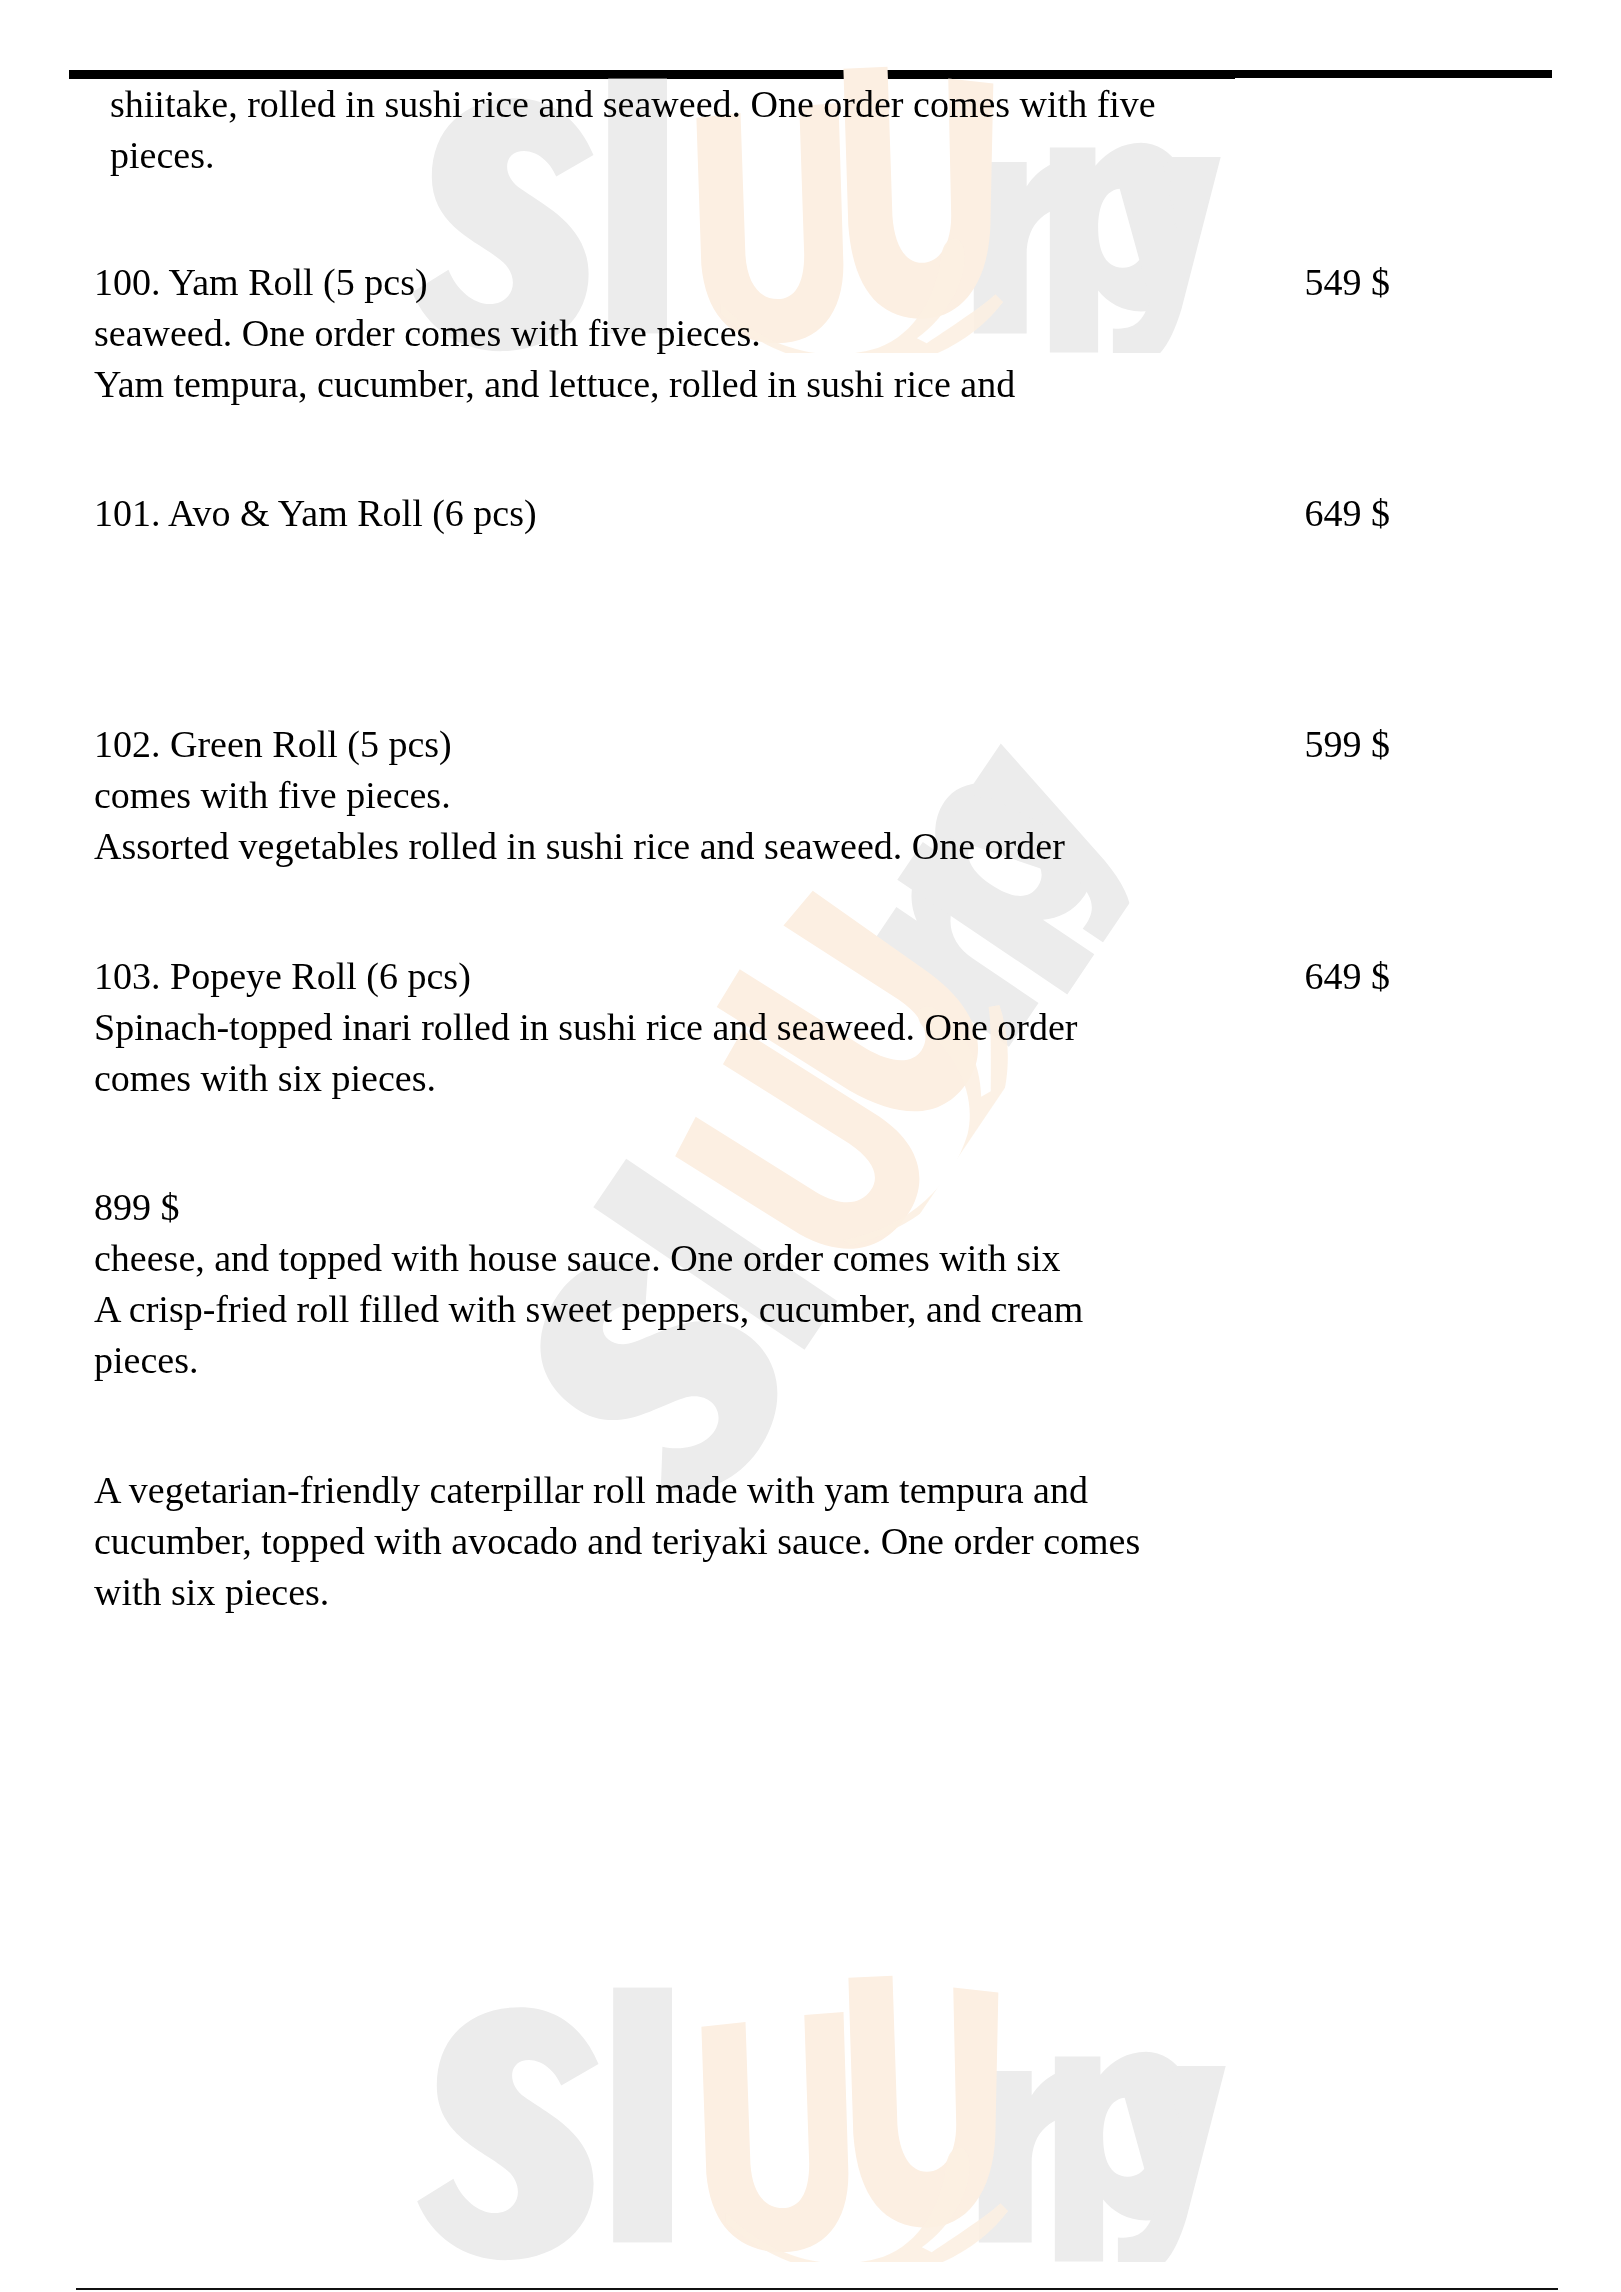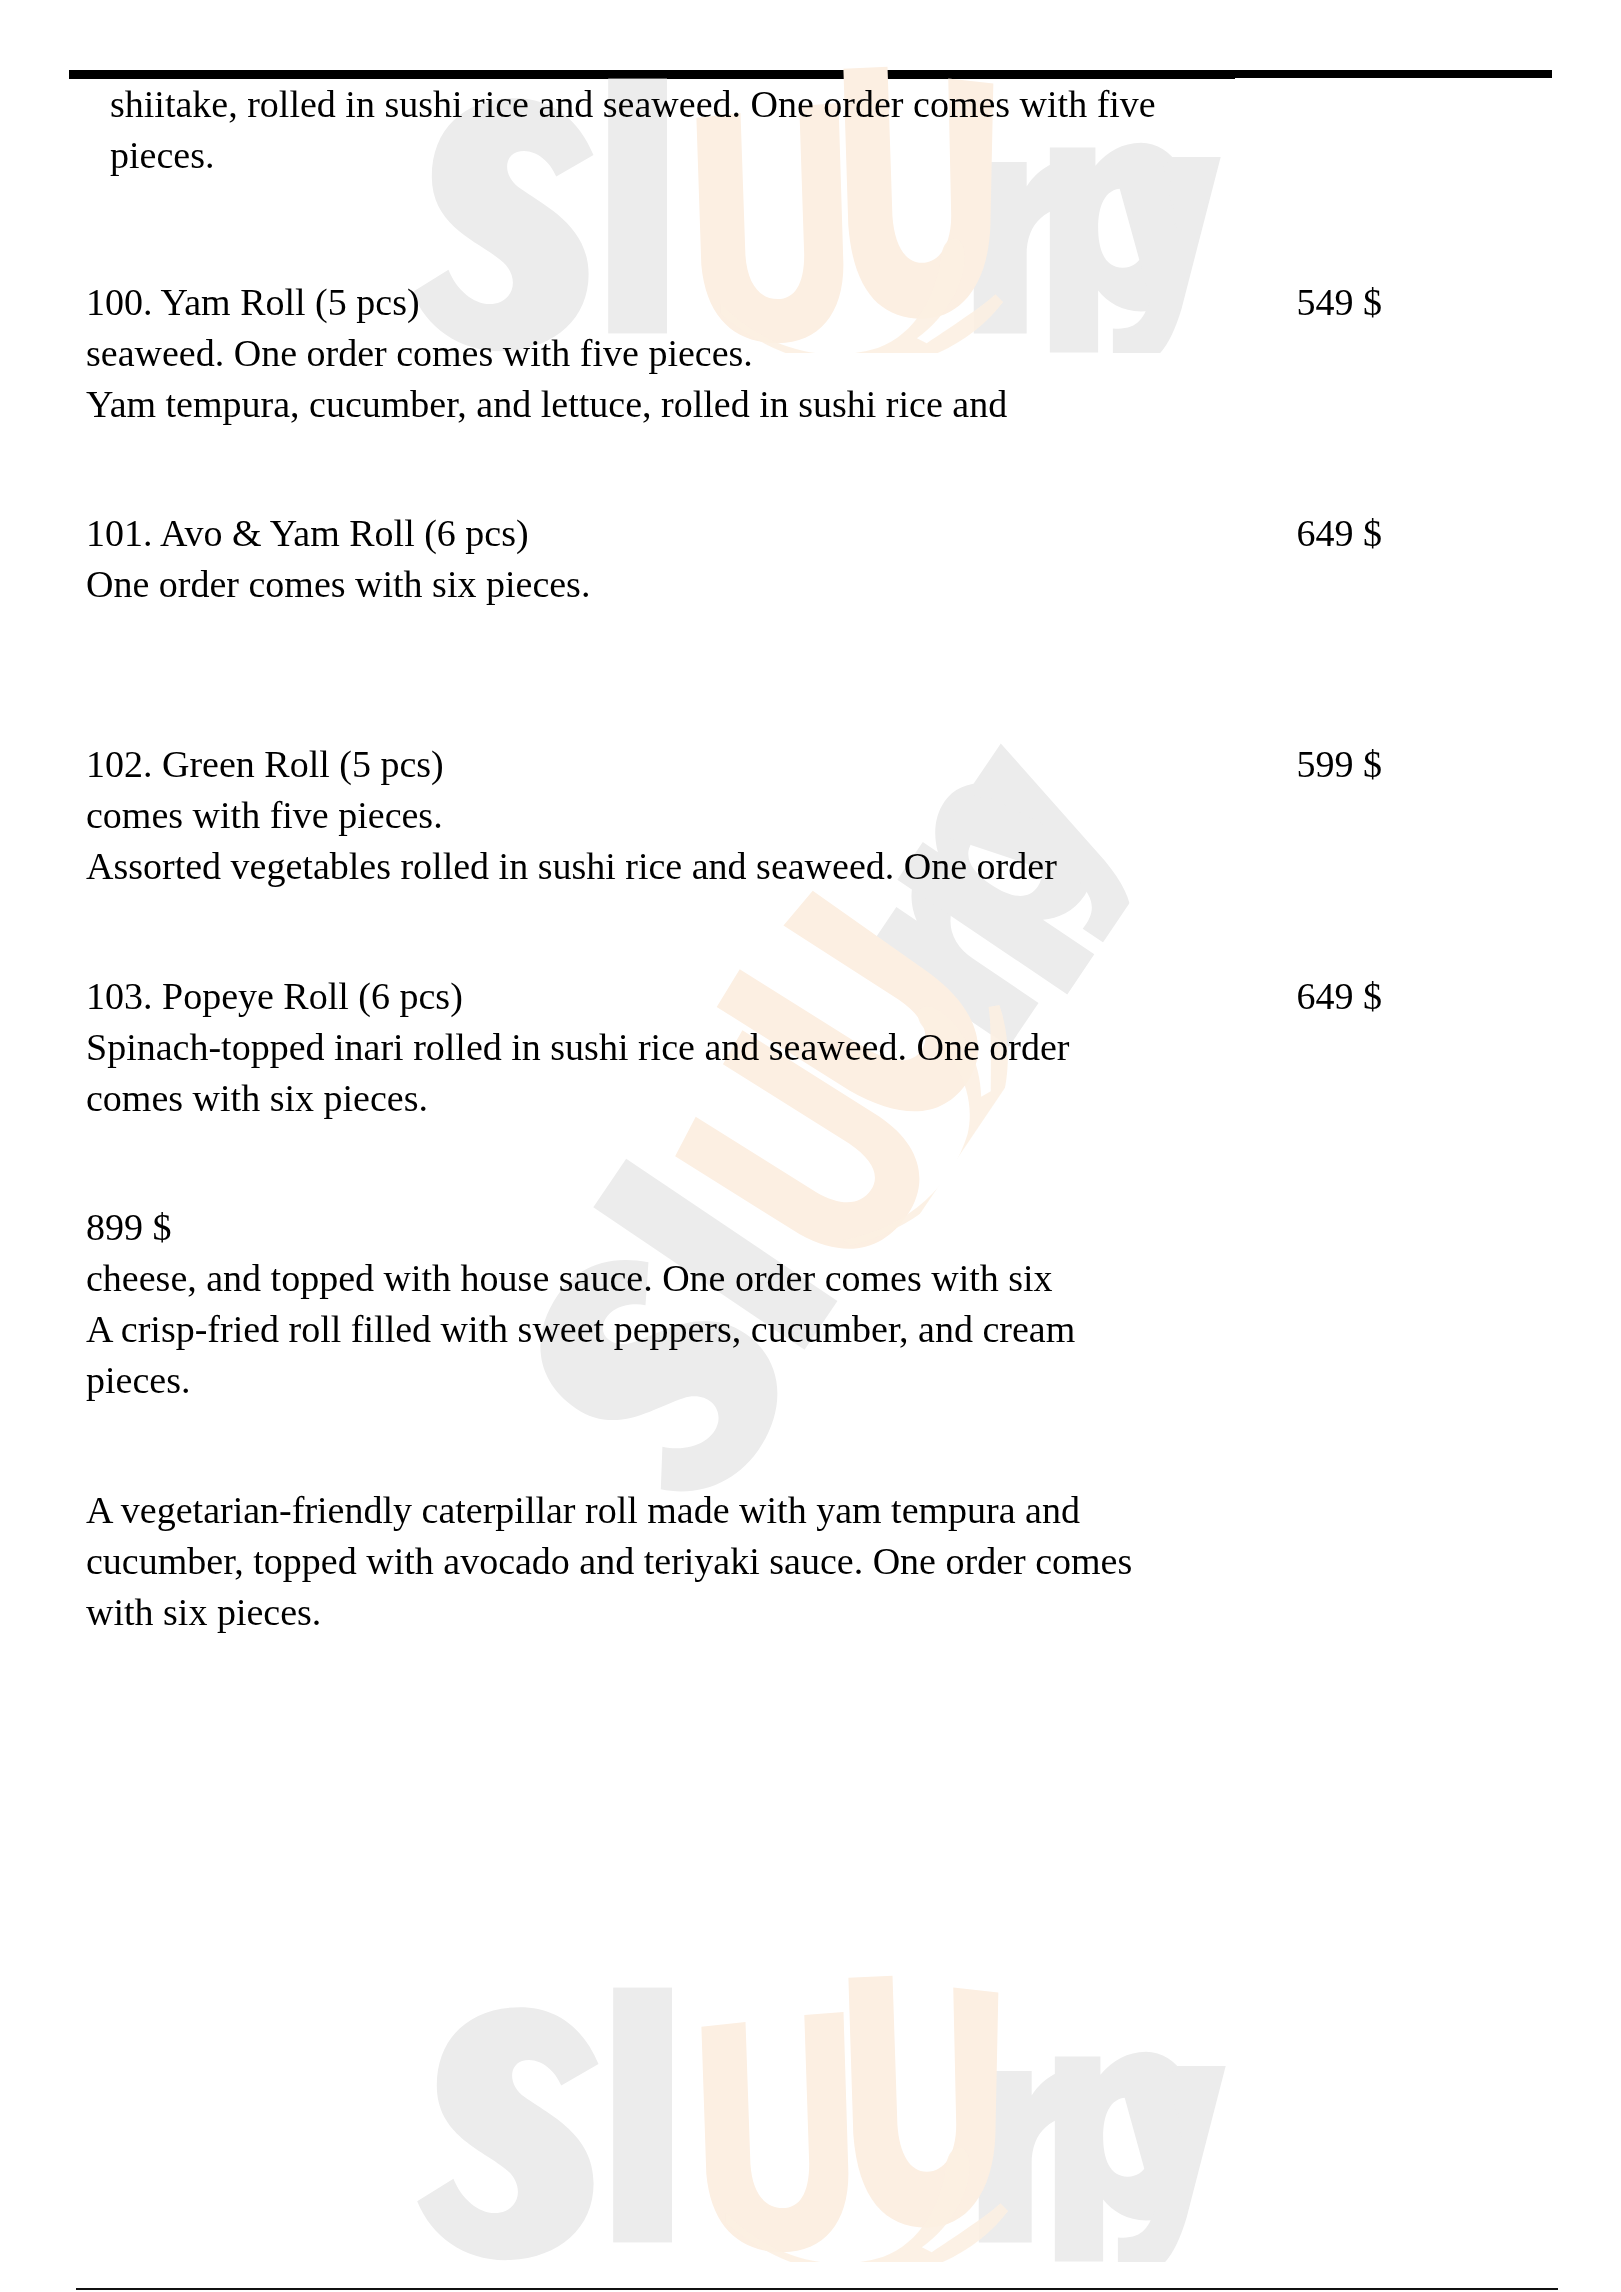--- a/index.html
+++ b/index.html
@@ -11,21 +11,21 @@
 
   .wm { position: absolute; width: 814px; height: 294px; pointer-events: none; z-index: 0; }
   .wm svg { width: 100%; height: 100%; display: block; }
   .wm-top { left: 407px; top: 59px; }
   .wm-mid { left: 407px; top: 961px; transform: rotate(-56deg); transform-origin: 50% 50%; }
   .wm-bot { left: 412px; top: 1968px; }
 
   .content { position: absolute; left: 86px; top: 0; width: 1304px; z-index: 1; }
   .line { font-size: 38px; line-height: 51px; white-space: nowrap; }
   .lead { position: absolute; left: 0; top: 79px; margin-left: 24px; }
-  .item { position: absolute; left: 0; width: 1296px; margin-top: 20px; }
+  .item { position: absolute; left: 8px; width: 1296px; }
   .item-head { display: flex; justify-content: space-between; }
   .price { text-align: center; }
 </style>
 </head>
 <body>
 
 <div class="rule-top"></div>
 <div class="rule-top-thick"></div>
 <div class="rule-bottom"></div>
 
@@ -94,21 +94,20 @@
     </div>
     <div class="line">seaweed. One order comes with five pieces.</div>
     <div class="line">Yam tempura, cucumber, and lettuce, rolled in sushi rice and</div>
   </div>
 
   <div class="item" style="top:488px">
     <div class="item-head">
       <div class="line">101. Avo &amp; Yam Roll (6 pcs)</div>
       <div class="line price">649 $</div>
     </div>
-    <div class="line">One order comes with six pieces.</div>
   </div>
 
   <div class="item" style="top:719px">
     <div class="item-head">
       <div class="line">102. Green Roll (5 pcs)</div>
       <div class="line price">599 $</div>
     </div>
     <div class="line">comes with five pieces.</div>
     <div class="line">Assorted vegetables rolled in sushi rice and seaweed. One order</div>
   </div>

